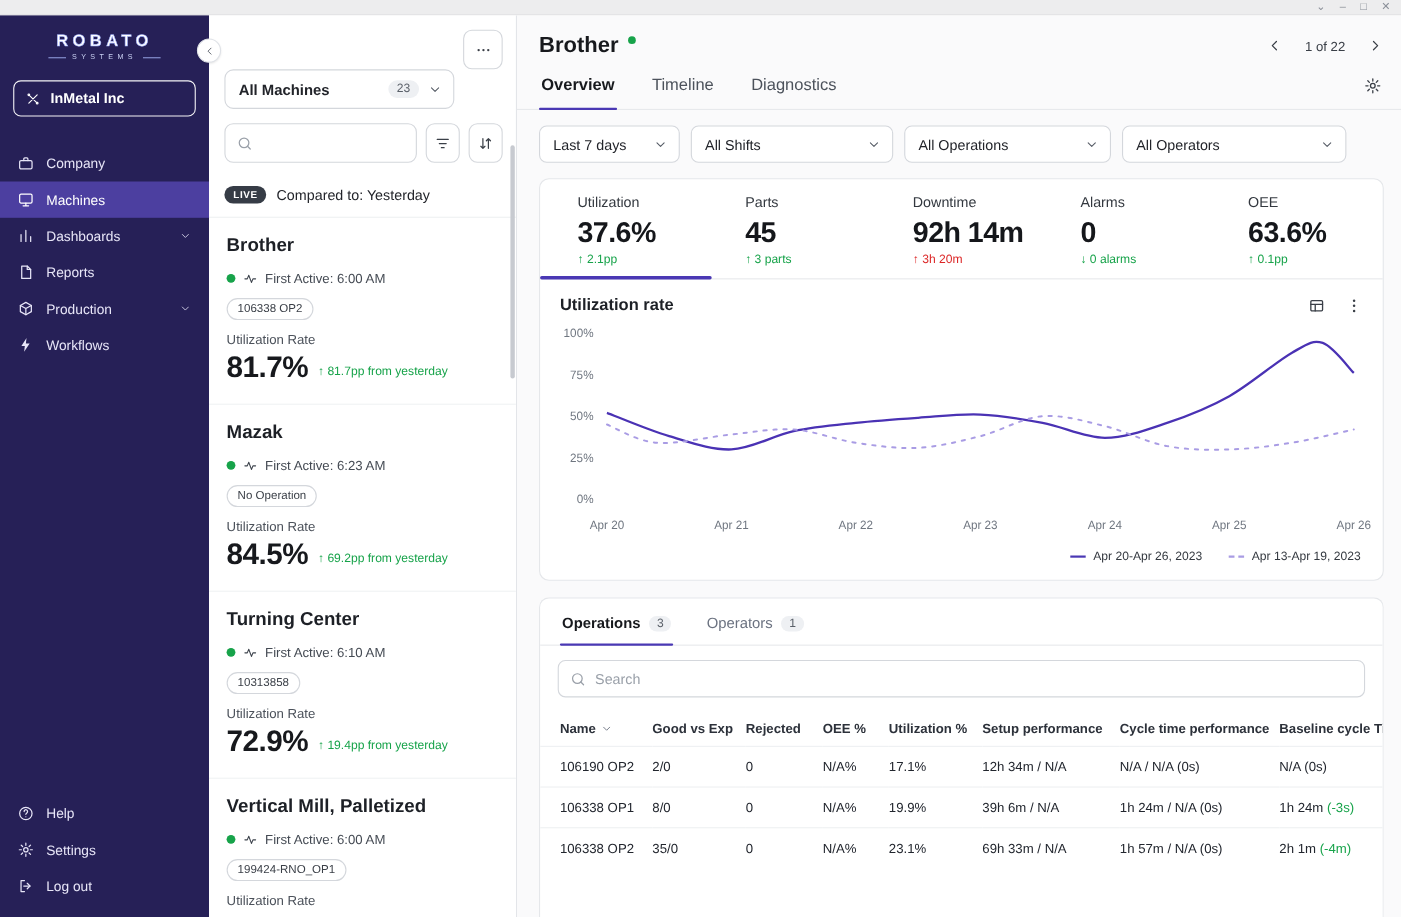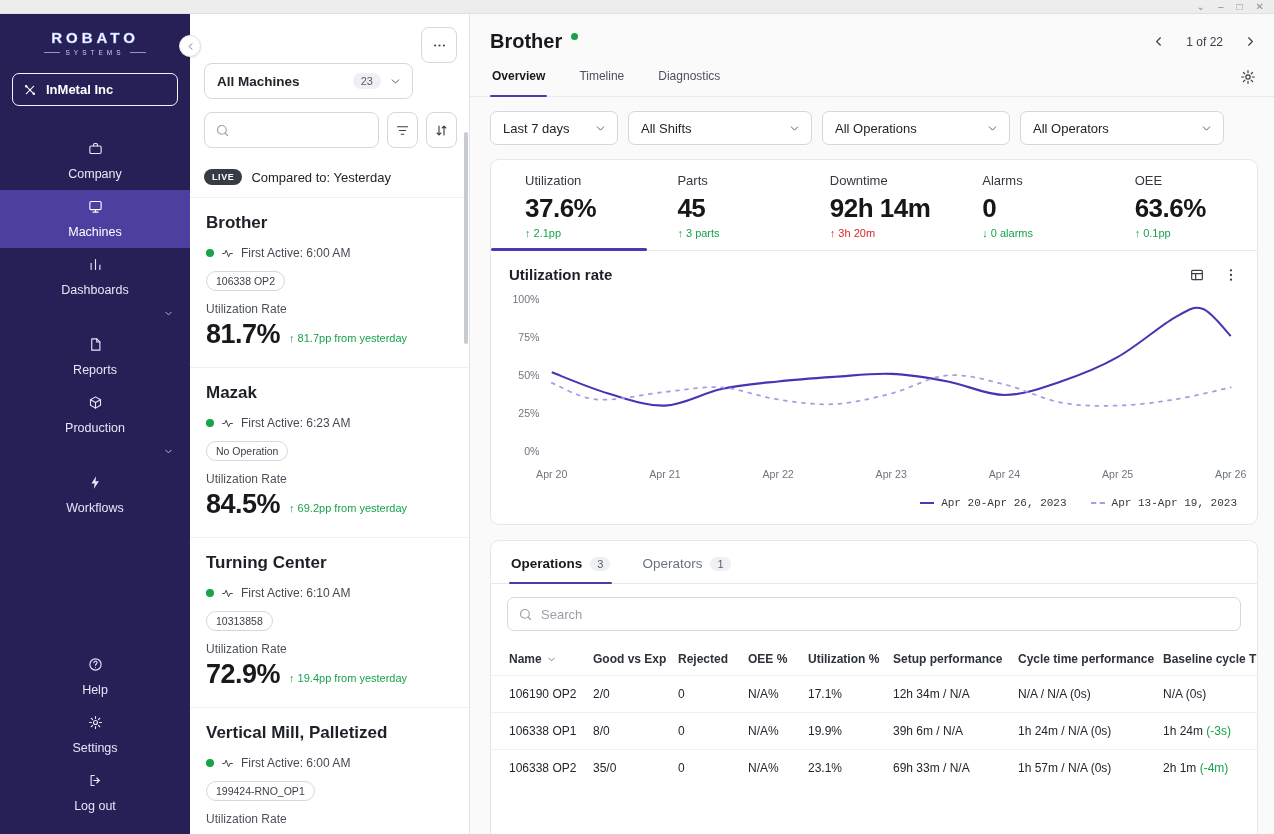--- a/index.html
+++ b/index.html
@@ -20,21 +20,21 @@
   .logo-main { font-size:15px; font-weight:700; letter-spacing:4px; color:#fff;
     -webkit-text-stroke:.5px #9fb0ff; }
   .logo-sub { margin-top:3px; font-size:6.5px; letter-spacing:4px; color:#c9d0f2;
     display:flex; align-items:center; justify-content:center; gap:5px; }
   .logo-sub::before,.logo-sub::after { content:""; height:1px; background:#8d97d8; flex:0 0 16px; }
   .company-btn { margin:13px 12px 26px; border:1.5px solid rgba(255,255,255,.95);
     border-radius:7px; padding:8px 10px; display:flex; align-items:center; gap:9px;
     font-size:13px; font-weight:700; cursor:pointer; }
   .company-btn .icon { width:14px; height:14px; }
   .nav-item { display:flex; align-items:center; gap:11px; padding:9px 16px;
-    font-size:12.5px; color:#e7e5f7; cursor:pointer;flex-direction:column; }
+    font-size:12.5px; color:#e7e5f7; cursor:pointer; }
   .nav-item .icon { width:15px; height:15px; flex-shrink:0; }
   .nav-item.active { background:var(--sidebar-active,#4C3FA0); color:#fff; }
   .nav-chev { width:11px !important; height:11px !important; margin-left:auto; opacity:.9; }
   .sidebar-footer { margin-top:auto; padding-bottom:12px; }
 
   
   .machine-panel { width:280px; background:#fff; border-right:1px solid #e3e5e9;
     flex-shrink:0; display:flex; flex-direction:column; position:relative; }
   .panel-top { display:flex; gap:8px; padding:13px 12px 4px 14px; }
   .dropdown { flex:1; height:36px; border:1px solid #d4d7dc; border-radius:8px;
@@ -84,21 +84,21 @@
   .main-header { display:flex; align-items:center; padding:16px 16px 2px 20px; }
   .page-title { font-size:20px; font-weight:700; color:#17191d; }
   .title-dot { width:7px; height:7px; border-radius:50%; background:var(--green,#17A34A);
     margin:0 0 10px 9px; }
   .pager { margin-left:auto; display:flex; align-items:center; gap:20px; color:#3a3f47; }
   .pager .icon { width:15px; height:15px; cursor:pointer; }
   .pager-text { font-size:12px; }
   .tabs-strip { display:flex; align-items:center; padding:0 18px 0 20px;
     border-bottom:1px solid #e7e9ec; margin-top:2px; }
   #tabs { display:flex; gap:30px; }
-  .tab { padding:12px 2px 13px; font-size:12px; color:#4c525b; position:relative; cursor:pointer; }
+  .tab { padding:12px 2px 13px; font-size:15px; color:#4c525b; position:relative; cursor:pointer; }
   .tab.active { color:#17191d; font-weight:700; }
   .gear-btn { margin-left:auto; color:#3a3f47; cursor:pointer; display:grid; place-items:center; }
   .gear-btn .icon { width:16px; height:16px; }
   .main-body { padding:14px 16px 0 20px; flex:1; min-height:0;
     display:flex; flex-direction:column; overflow:hidden; }
   .filters-row { display:flex; gap:10px; margin-bottom:14px; }
   .select { height:34px; background:#fff; border:1px solid #d4d7dc; border-radius:7px;
     display:flex; align-items:center; justify-content:space-between;
     padding:0 10px 0 12px; font-size:13px; color:#22242a; cursor:pointer; }
   .sel-chev { width:13px !important; height:13px !important; color:#565c66; }
@@ -121,21 +121,21 @@
   .ops-tab.active::after { height:2.5px; }
 
   .chart-header { display:flex; align-items:center; padding:15px 18px 0; }
   .chart-title { font-size:15px; font-weight:700; color:#1d2026; }
   .chart-actions { margin-left:auto; display:flex; gap:18px; color:#3a3f47; }
   .chart-actions .icon { width:16px; height:16px; cursor:pointer; }
   .chart-wrap { padding:2px 8px 0 4px; }
   .chart-wrap svg { display:block; width:100%; height:208px; }
   .tick { fill:#6f7680; font-size:10.5px; }
   .chart-legend { display:flex; justify-content:flex-end; align-items:flex-start; gap:24px;
-    padding:4px 20px 15px; font-size:11px; color:#33383f;font-family:Liberation Mono, monospace; }
+    padding:4px 20px 15px; font-size:11px; color:#33383f; }
   .legend-item { display:flex; align-items:center; gap:7px; }
   .swatch-solid { width:14px; border-top:2px solid var(--accent,#4A38B4); }
   .swatch-dashed { width:14px; border-top:2px dashed var(--accent-light,#A99CE4); }
 
   .ops-card { flex:1; min-height:0; display:flex; flex-direction:column; overflow:hidden;
     border-bottom-left-radius:0; border-bottom-right-radius:0; border-bottom:none; }
   .ops-tabs { display:flex; gap:28px; padding:0 18px; border-bottom:1px solid #e7e9ec; }
   .ops-tab { display:flex; align-items:center; gap:8px; padding:15px 2px 12px;
     font-size:13.5px; color:#6b7280; position:relative; cursor:pointer; }
   .ops-tab.active { color:#17191d; font-weight:700; }

